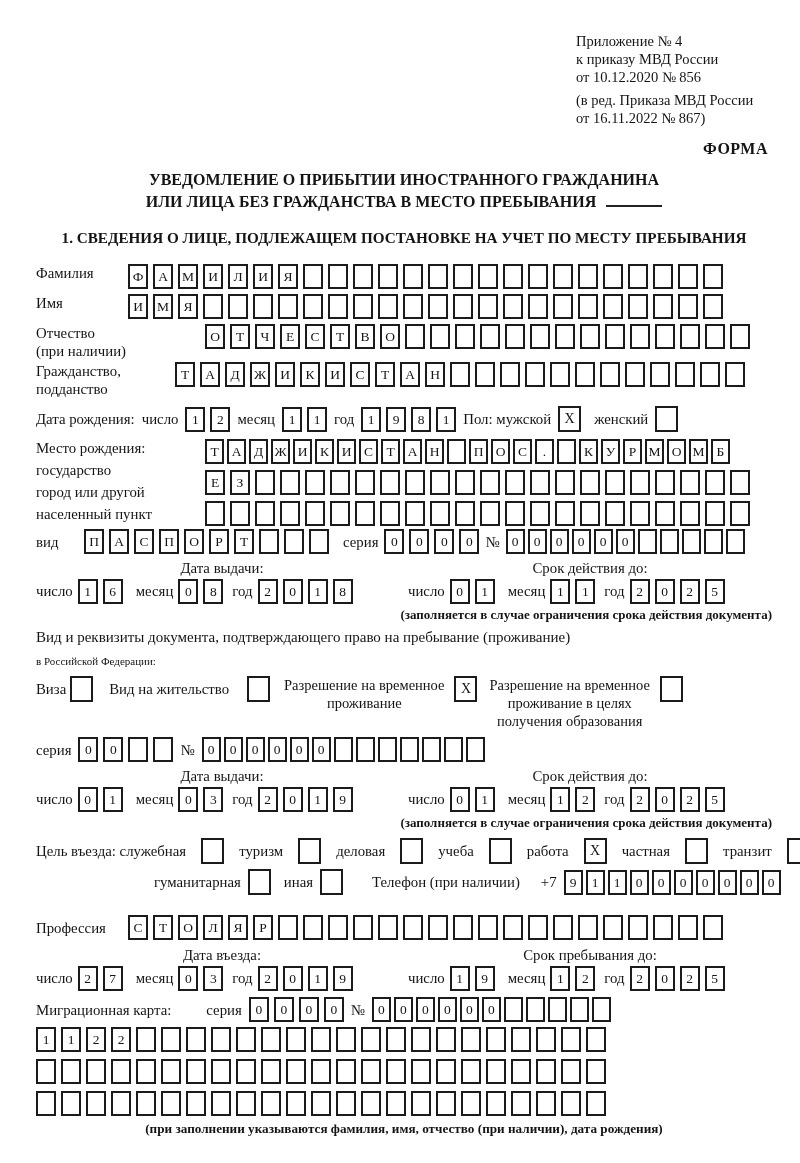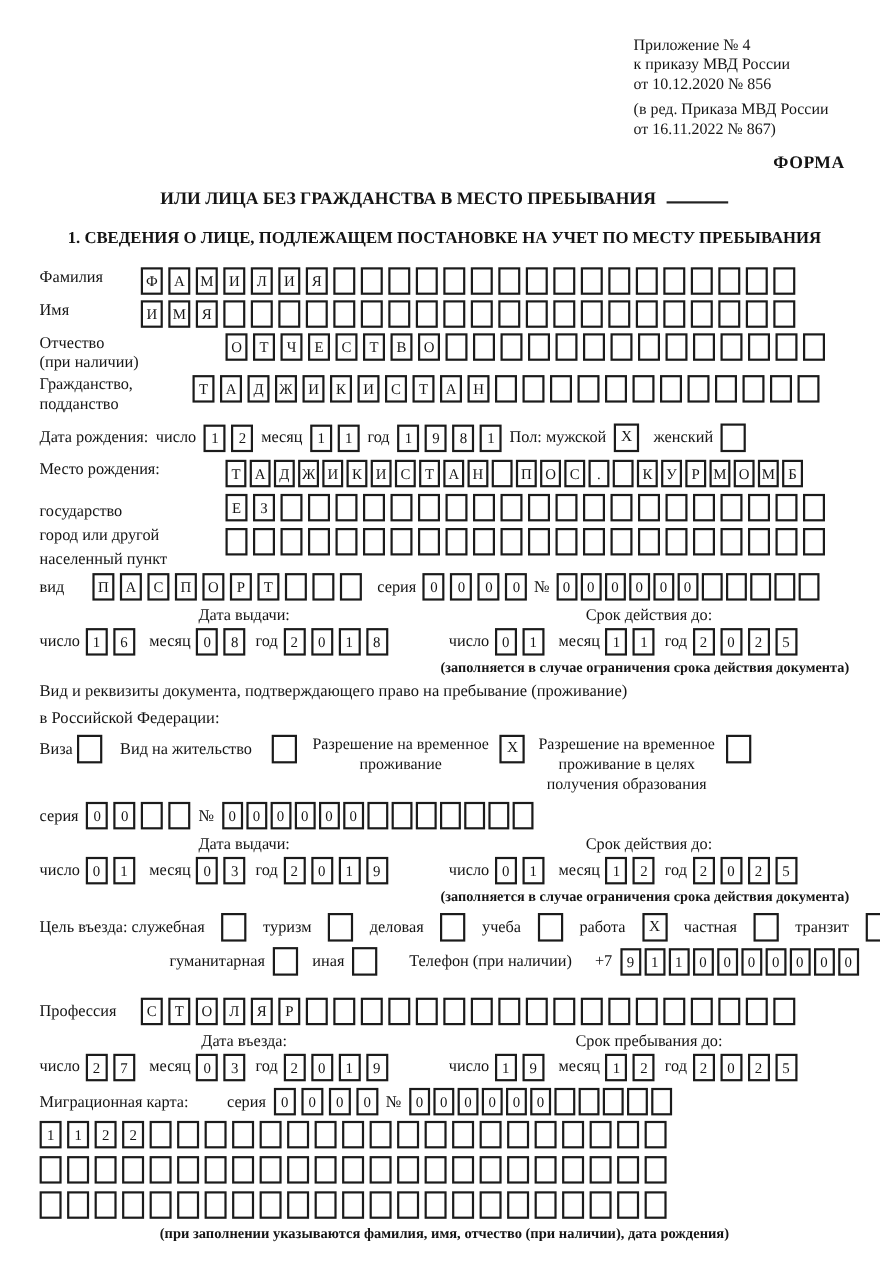--- a/index.html
+++ b/index.html
@@ -57,20 +57,21 @@
       <div class="edition">
         <div>(в ред. Приказа МВД России</div>
         <div>от 16.11.2022 № 867)</div>
       </div>
     </div>
   </div>
 
   <div class="forma">ФОРМА</div>
 
   <div class="title">
+    <div>УВЕДОМЛЕНИЕ О ПРИБЫТИИ ИНОСТРАННОГО ГРАЖДАНИНА</div>
     <div>
       <span>ИЛИ ЛИЦА БЕЗ ГРАЖДАНСТВА В МЕСТО ПРЕБЫВАНИЯ</span><span class="blank-underline"></span>
     </div>
   </div>
 
   <div class="sec1">1. СВЕДЕНИЯ О ЛИЦЕ, ПОДЛЕЖАЩЕМ ПОСТАНОВКЕ НА УЧЕТ ПО МЕСТУ ПРЕБЫВАНИЯ</div>
 
   <div class="row" style="margin-top:17px">
     <div class="lbl lw1">Фамилия</div>
     <div class="cells">
@@ -215,21 +216,21 @@
       </span>
     <span class="lbl">Пол: мужской</span>
     <span class="chk">X</span>
     <span class="lbl" style="margin-left:6px">женский</span>
     <span class="chk"></span>
   </div>
 
   <div class="row" style="margin-top:7px">
     <div class="lbl lw3">
       <div>Место рождения:</div>
-      <div style="margin-top:20px">государство</div>
+      <div style="margin-top:4px">государство</div>
       <div style="margin-top:4px">город или другой</div>
       <div style="margin-top:4px">населенный пункт</div>
     </div>
     <div class="cellcol">
       <div class="cells tight">
           <span class="cell">Т</span>
           <span class="cell">А</span>
           <span class="cell">Д</span>
           <span class="cell">Ж</span>
           <span class="cell">И</span>
@@ -384,21 +385,21 @@
             <span class="cell">0</span>
             <span class="cell">2</span>
             <span class="cell">5</span>
           </span>
       </div>
     </div>
   </div>
   <div class="note-row">(заполняется в случае ограничения срока действия документа)</div>
 
   <div class="lbl" style="margin-top:6px;font-size:15px">Вид и реквизиты документа, подтверждающего право на пребывание (проживание)</div>
-  <div class="lbl" style="margin-top:6px;font-size:15px">в Российской Федерации:</div>
+  <div class="lbl" style="margin-top:6px;font-size:11px">в Российской Федерации:</div>
 
   <div class="row" style="margin-top:6px;align-items:flex-start">
     <span class="lbl" style="padding-top:4px">Виза</span>
     <span class="chk" style="margin-left:4px"></span>
     <span class="lbl" style="margin-left:16px;padding-top:4px">Вид на жительство</span>
     <span class="chk" style="margin-left:18px"></span>
     <span class="twolines" style="margin-left:14px">
       <div>Разрешение на временное</div>
       <div>проживание</div>
     </span>

